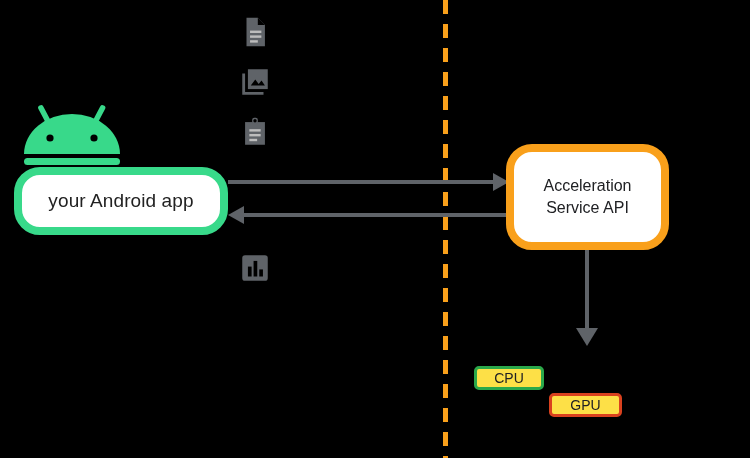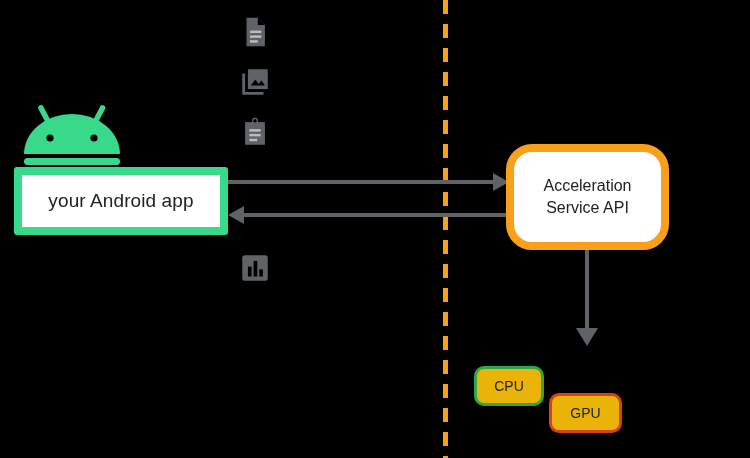--- a/index.html
+++ b/index.html
@@ -31,21 +31,21 @@
   
   .app-box {
     position: absolute;
     left: 14px;
     top: 167px;
     width: 214px;
     height: 68px;
     box-sizing: border-box;
     background: #ffffff;
     border: 8px solid #38d98a;
-    border-radius: 3px;
+    border-radius: 26px;
     display: flex;
     align-items: center;
     justify-content: center;
   }
   .app-box-label {
     color: #222222;
     font-size: 19px;
     letter-spacing: 0.1px;
     white-space: nowrap;
   }
@@ -140,24 +140,24 @@
     font-size: 16px;
     line-height: 1.38;
     text-align: center;
     white-space: pre-line;
   }
 
   
   .chip {
     position: absolute;
     top: 366px;
-    height: 40px;
+    height: 24px;
     box-sizing: border-box;
-    background: #eab308;
-    border-radius: 10px;
+    background: #fde047;
+    border-radius: 5px;
     display: flex;
     align-items: center;
     justify-content: center;
     font-size: 14px;
     color: #202124;
   }
   .chip-cpu {
     left: 474px;
     width: 70px;
     border: 3px solid #2aa84a;

